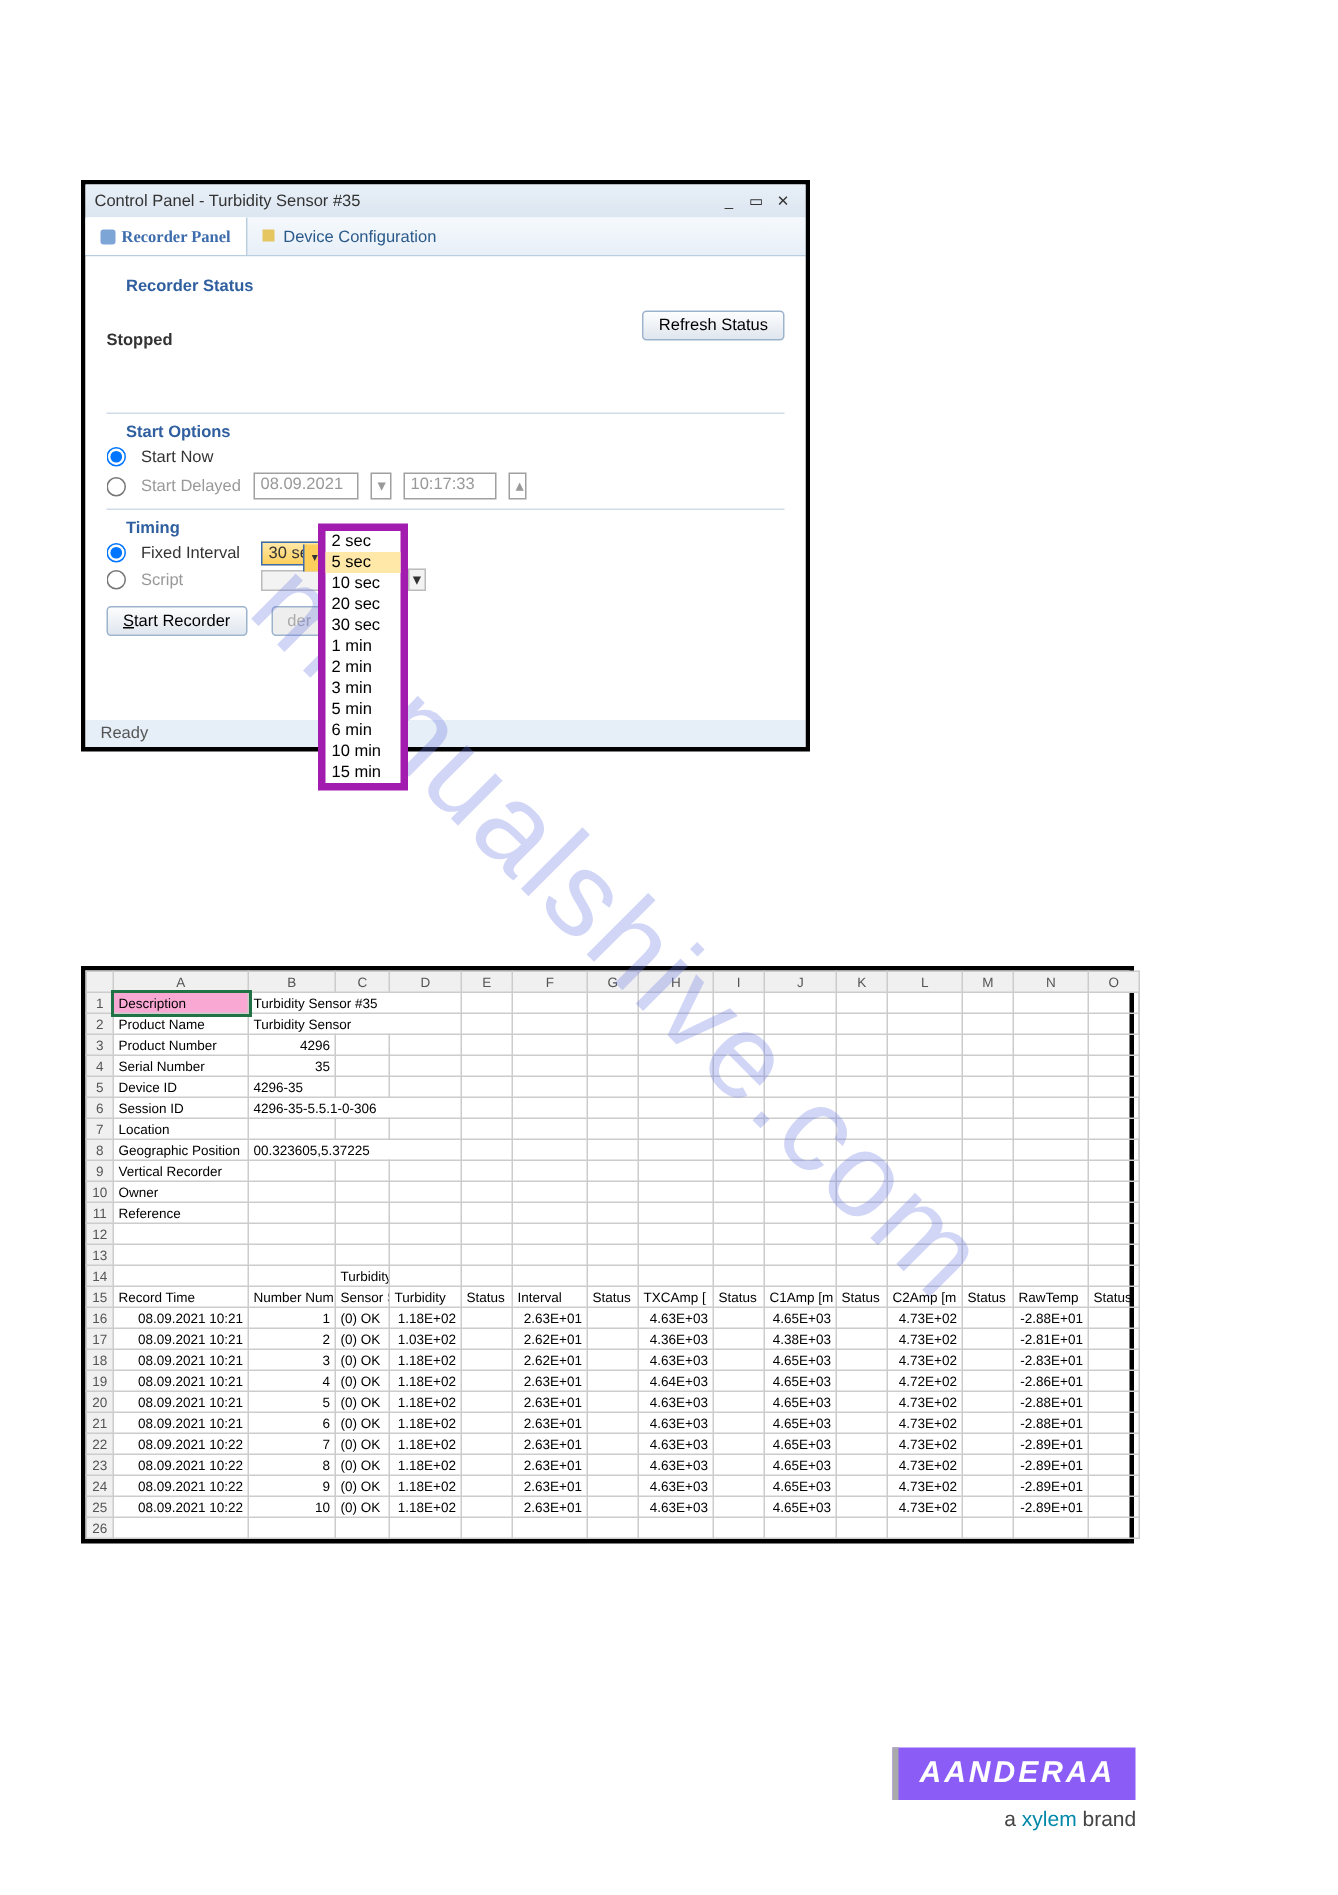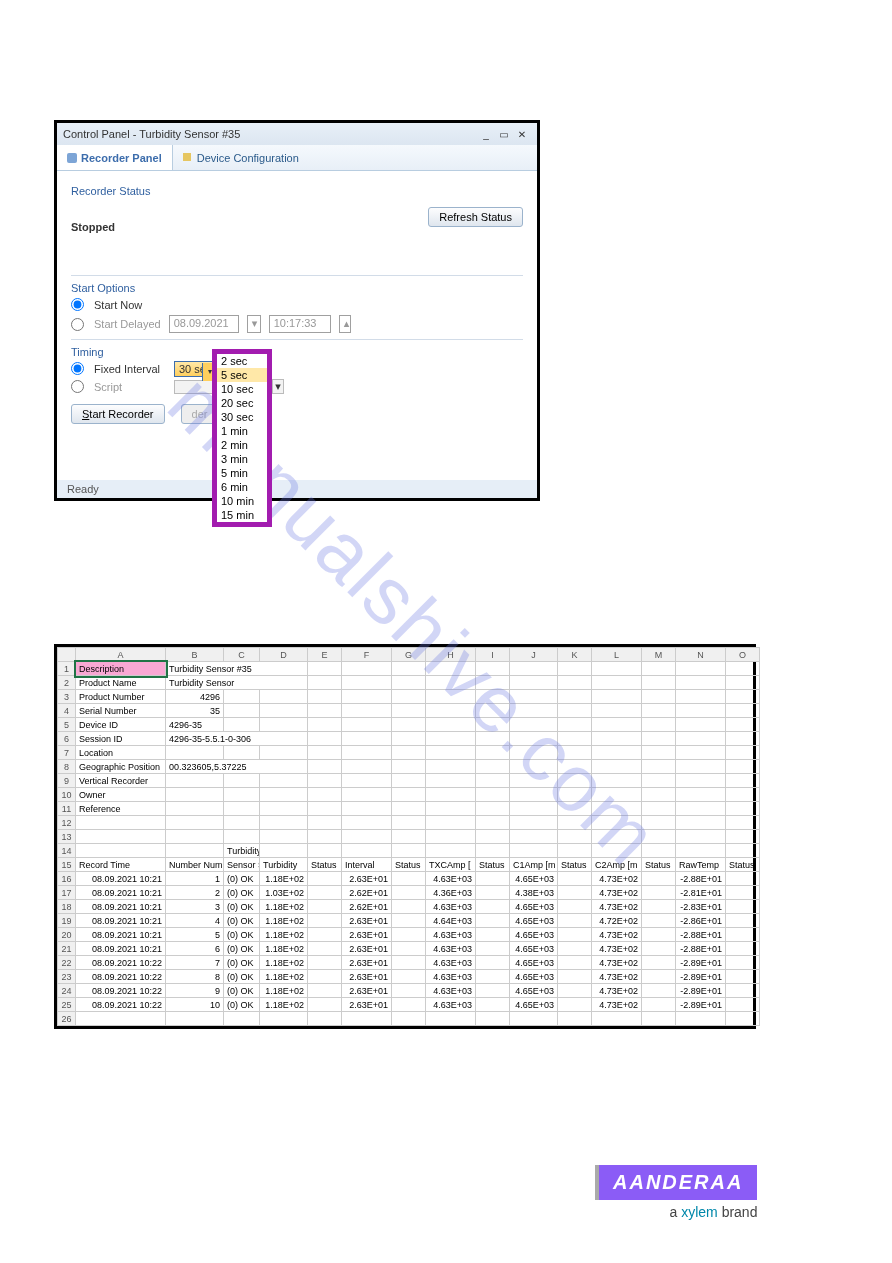--- a/index.html
+++ b/index.html
@@ -6,27 +6,27 @@
     body { font-family: Tahoma, Geneva, sans-serif; background: #fff; width: 892px; height: 1263px; position: relative; }
     
     
     .panel-frame { position: absolute; left: 54px; top: 120px; width: 486px; border: 3px solid #000; background: #fff; }
     .titlebar { background: linear-gradient(#e8eff7, #dce6f1); height: 22px; display: flex; align-items: center; padding: 0 6px; font-size: 11px; color: #333; }
     .titlebar-spacer { flex: 1; }
     .win-btn { width: 18px; text-align: center; font-size: 10px; }
     
     .tabs { background: linear-gradient(#f5f9fd, #e8eff7); height: 26px; display: flex; border-bottom: 1px solid #b8cde0; }
     .tab { padding: 4px 10px; font-size: 11px; color: #2a5a8a; display: flex; align-items: center; gap: 4px; }
-    .tab:first-child { background: #fff; border-right: 1px solid #b8cde0; font-weight: bold; color: #3d6dac; }
+    .tab:first-child { background: #fff; border-right: 1px solid #b8cde0; font-weight: bold; color: #3d6dac; font-family: Liberation Serif, serif; }
     .tab-icon { width: 10px; height: 10px; background: #7da5d6; border-radius: 2px; display: inline-block; }
     .tab-icon2 { width: 10px; height: 10px; display: inline-block; position: relative; }
     .tab-icon2::before { content: ""; width: 8px; height: 8px; background: #e6c661; position: absolute; }
     
     .panel-body { background: #fff; padding: 8px 14px 8px 14px; font-size: 11px; color: #333; }
-    .section-title { color: #2f5f9f; font-weight: normal; margin: 6px 0 4px; }
+    .section-title { color: #2f5f9f; font-weight: bold; margin: 6px 13px 4px; }
     .row { display: flex; align-items: center; gap: 8px; margin: 4px 0; }
     .row-status { display: flex; justify-content: space-between; align-items: center; }
     .stopped-text { font-weight: bold; margin-top: 20px; }
     .btn { background: linear-gradient(#fdfdfe, #dfe6ee); border: 1px solid #9bb3cc; border-radius: 3px; padding: 3px 10px; font-size: 11px; cursor: pointer; }
     .radio { margin-right: 2px; }
     .disabled-text { color: #999; }
     .date-input, .time-input, .dropdown { border: 1px solid #a0a0a0; background: #fff; font-size: 11px; padding: 1px 4px; height: 18px; }
     .date-input { width: 70px; }
     .time-input { width: 62px; }
     .dropdown-wrap { position: relative; display: inline-block; }

